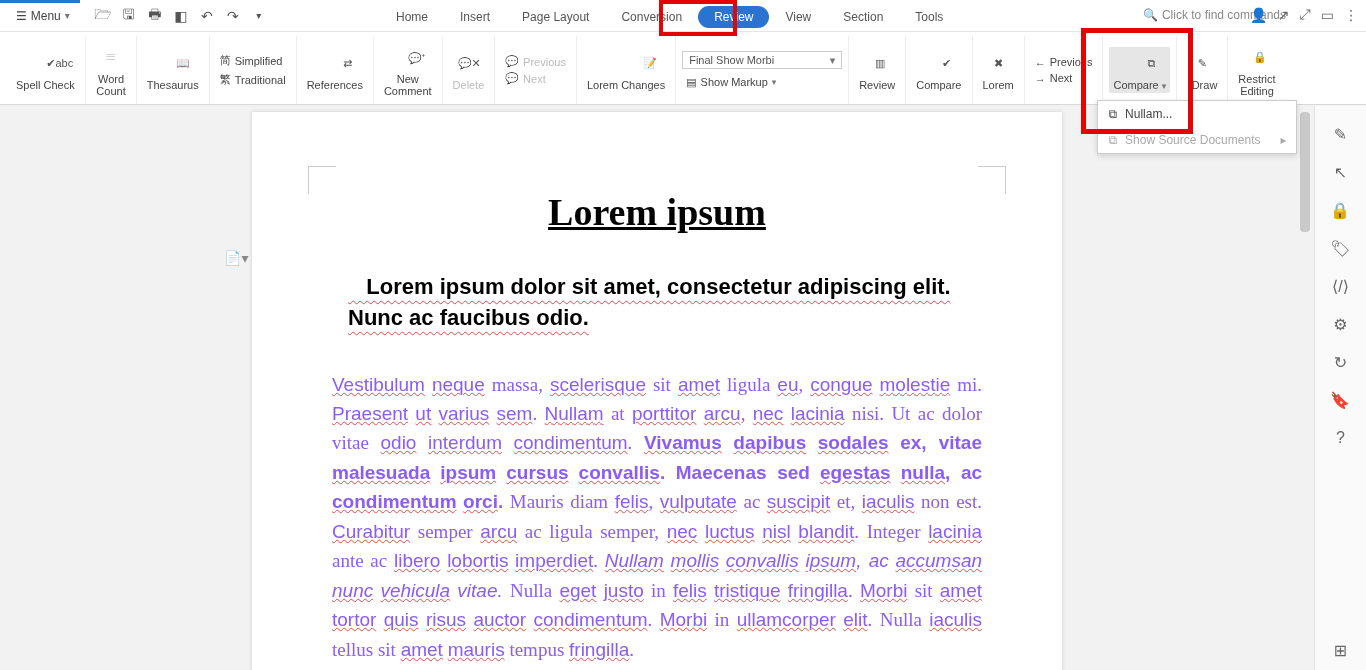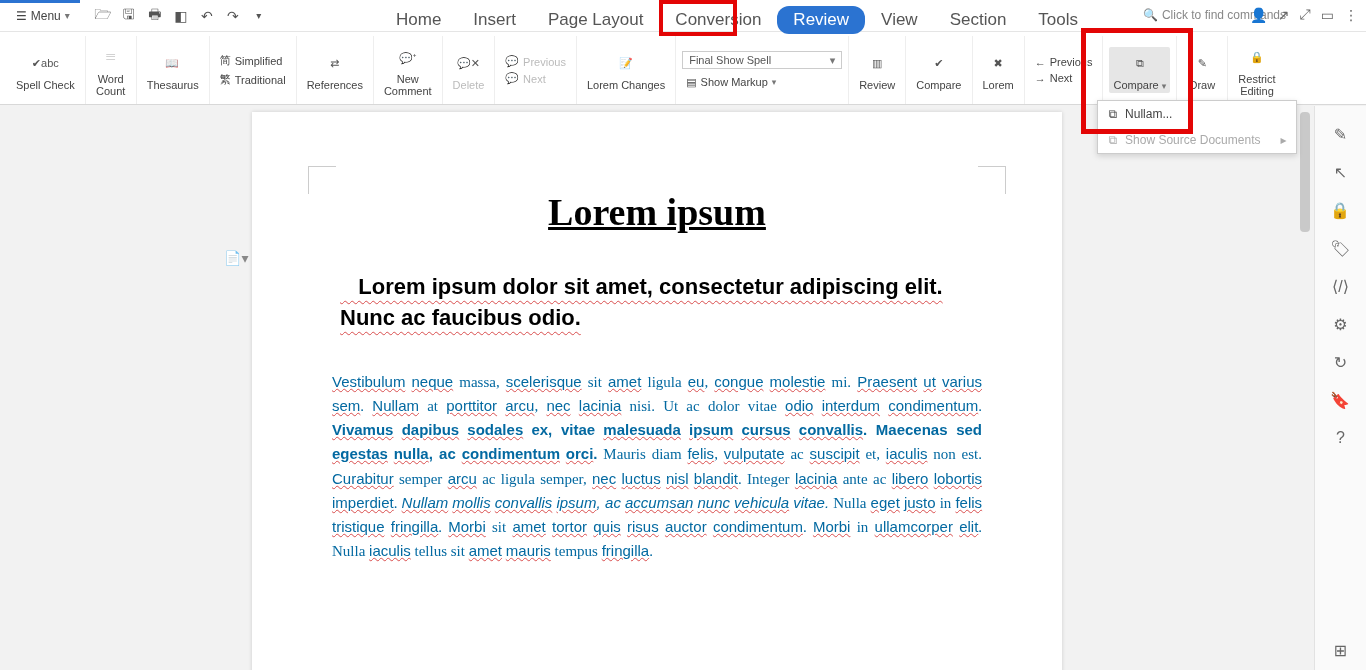--- a/index.html
+++ b/index.html
@@ -5,31 +5,31 @@
 * { box-sizing: border-box; margin: 0; padding: 0; font-family: -apple-system, "Segoe UI", Arial, sans-serif; }
 body { background: #f2f2f2; width: 1366px; height: 670px; overflow: hidden; position: relative; }
 
 
 .topbar { display: flex; align-items: center; height: 32px; background: #fff; border-bottom: 1px solid #e5e5e5; }
 .accent-tab { width: 80px; height: 3px; background: #2b73d1; position: absolute; top: 0; left: 0; }
 .menu-btn { display: flex; align-items: center; gap: 4px; padding: 4px 10px; font-size: 12px; color: #444; margin-left: 6px; }
 .qa-icons { display: flex; gap: 8px; margin-left: 14px; align-items: center; }
 .qa-icons span { width: 18px; height: 18px; display: flex; align-items: center; justify-content: center; color: #555; font-size: 14px; }
 .tabs { display: flex; gap: 0; margin-left: auto; margin-right: auto; position: absolute; left: 380px; top: 6px;}
-.tab { padding: 4px 16px; font-size: 17px; color: #555; border-radius: 12px; cursor: pointer; }
+.tab { padding: 4px 16px; font-size: 12px; color: #555; border-radius: 12px; cursor: pointer; }
 .tab.active { background: #2b73d1; color: #fff; }
 .redbox-tab { position:absolute; left: 659px; top: 0; width: 78px; height: 36px; border: 4px solid #e30505; pointer-events: none;}
 .search-area { position: absolute; right: 80px; top: 8px; display: flex; align-items: center; gap: 4px; color: #888; font-size: 12px; }
 .topright-icons { position: absolute; right: 8px; top: 6px; display: flex; gap: 10px; align-items: center; color: #666; font-size: 14px;}
 
 
 .ribbon { display: flex; background: #fff; height: 73px; border-bottom: 1px solid #d8d8d8; padding: 4px 6px 0; }
 .ribbon-group { display: flex; flex-direction: column; align-items: center; padding: 0 6px; gap: 2px; border-right: 1px solid #eee; justify-content: center;}
 .ribbon-group:last-child { border-right: none; }
-.rg-big { display: flex; flex-direction: column; align-items: center; gap: 2px; font-size: 11px; color: #444; padding: 2px 4px; }
+.rg-big { display: flex; flex-direction: column; align-items: flex-end; gap: 2px; font-size: 11px; color: #444; padding: 2px 4px; }
 .rg-big .icn { width: 30px; height: 28px; display:flex; align-items:center; justify-content:center; color:#555; }
 .rg-small { display: flex; align-items:center; gap:4px; font-size: 11px; color:#444; padding: 1px 4px; }
 .rg-col { display:flex; flex-direction: column; gap: 2px; justify-content:center; }
 .markup-select { border:1px solid #ccc; padding: 2px 28px 2px 6px; font-size: 11px; color:#555; position:relative; width: 160px;}
 .markup-select::after{ content:"▾"; position:absolute; right:6px; top:2px; color:#777;}
 
 
 .compare-wrap { position: relative; }
 .compare-btn { background:#e6e6e6; padding: 2px 4px; border-radius:2px;}
 .compare-menu { position:absolute; top: 64px; left: -6px; width: 200px; background:#fff; border:1px solid #ccc; box-shadow: 0 2px 6px rgba(0,0,0,.15); z-index:50;}
@@ -37,23 +37,23 @@
 .compare-menu .mi.sub{ color:#aaa; justify-content:space-between;}
 .redbox-compare { position:absolute; left: 1081px; top: 28px; width:112px; height:106px; border:5px solid #e30505; pointer-events:none; z-index:60;}
 
 
 .docarea { position:absolute; top:106px; left:0; right:52px; bottom:0; overflow:hidden; display:flex; justify-content:center; background:#f2f2f2;}
 .page { width: 810px; min-height: 1000px; background:#fff; margin-top: 6px; box-shadow: 0 0 4px rgba(0,0,0,.15); padding: 60px 80px; position:relative;}
 .corner{ position:absolute; width:28px; height:28px; border:1px solid #ccc;}
 .corner.tl{ top:54px; left:56px; border-right:none; border-bottom:none;}
 .corner.tr{ top:54px; right:56px; border-left:none; border-bottom:none;}
 .doctitle { font-family: Georgia, "Times New Roman", serif; font-size: 38px; font-weight:700; text-align:center; margin: 18px 0 38px; text-decoration-line: underline; text-decoration-style: wavy; text-decoration-color: #d94e4e; text-decoration-thickness: 1px; text-decoration: underline;}
-.subhead { font-family: Georgia, serif; font-size: 22px; font-weight:700; line-height:1.4; margin: 0 8px 36px; text-underline-offset:6px; }
+.subhead { font-family: Georgia, serif; font-size: 22px; font-weight:700; line-height:1.4; margin: 0 16px 36px; text-underline-offset:6px; }
 .subhead span{ text-decoration-line: underline; text-decoration-style: wavy; text-decoration-color: #d94e4e; text-decoration-thickness: 1px;}
-.body { font-family: Georgia, serif; font-size: 15px; line-height: 1.55; text-align: justify; color:#0369a1; }
+.body { font-family: Georgia, serif; font-size: 19px; line-height: 1.55; text-align: justify; color:#8b5cf6; }
 .body span.wavy { text-decoration-line: underline; text-decoration-style: wavy; text-decoration-color: #d94e4e; text-decoration-thickness: 1px;}
 .body span.bold { font-weight:700; }
 .body span.italic{ font-style:italic; }
 .p2 { margin-top: 18px; }
 .page-icon { position:absolute; left:-28px; top: 138px; color:#888; font-size:14px; display:flex; align-items:center; gap:2px;}
 
 
 .sidepanel { position:absolute; right:0; top:106px; width:52px; bottom:0; background:#fafafa; border-left:1px solid #e2e2e2; display:flex; flex-direction:column; align-items:center; gap:18px; padding-top:18px;}
 .sidepanel .sicn { width:20px; height:20px; color:#666; display:flex; align-items:center; justify-content:center;}
 .sidepanel .bottom { margin-top:auto; margin-bottom:10px; display:flex; flex-direction:column; gap:18px; align-items:center;}
@@ -171,21 +171,21 @@
     </div>
   </div>
   <div class="ribbon-group">
     <div class="rg-big">
       <span class="icn">📝</span>
       <span>Lorem Changes</span>
     </div>
   </div>
   <div class="ribbon-group">
     <div class="rg-col" style="gap:6px">
-      <div class="markup-select"><span>Final Show Spell</span></div>
+      <div class="markup-select"><span>Final Show Morbi</span></div>
       <div class="rg-small">
           <span>▤</span>
           <span>Show Markup</span>
           <span style="font-size:9px;color:#777">▾</span>
         </div>
     </div>
   </div>
   <div class="ribbon-group">
     <div class="rg-big">
       <span class="icn">▥</span>

